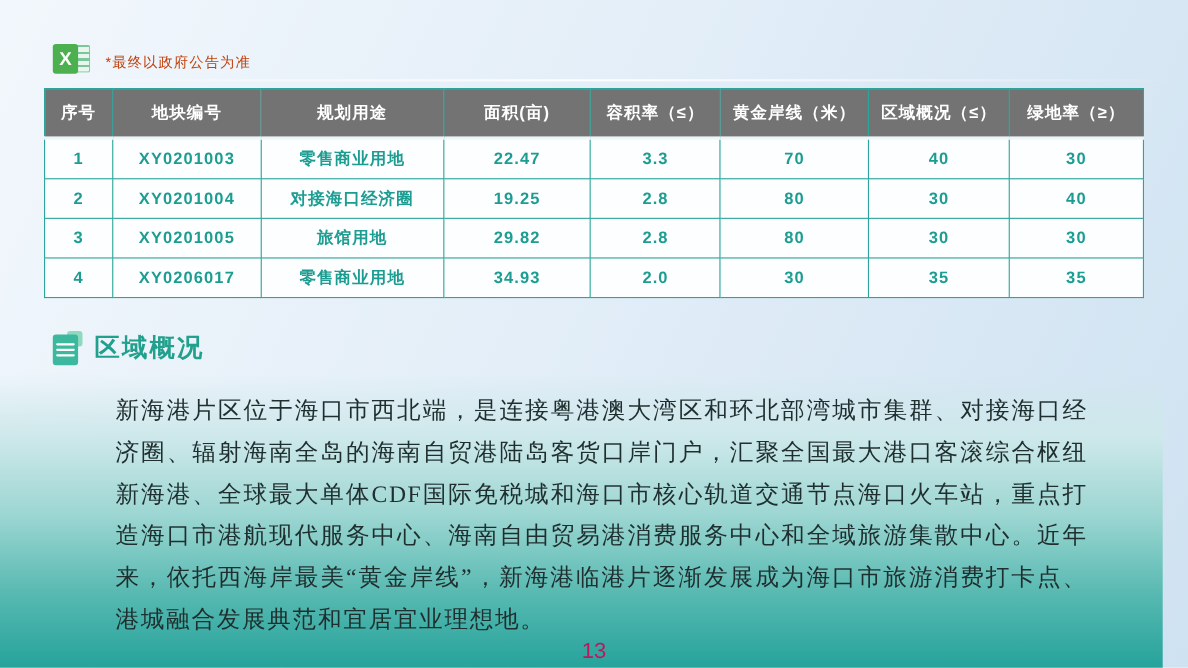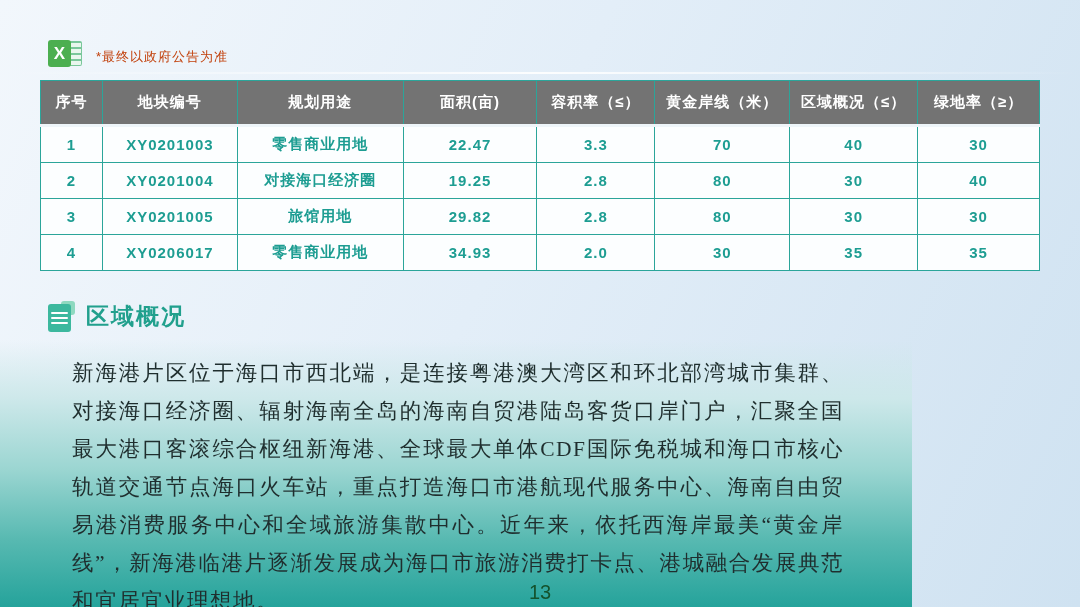--- a/index.html
+++ b/index.html
@@ -40,31 +40,32 @@
   .spec-table th{
     background:#737373;color:#ffffff;font-size:15px;font-weight:bold;height:41px;
     border:1px solid #2ba59a;border-bottom:3px solid #eef5f9;letter-spacing:1px;
   }
   .spec-table td{
     background:#fcfeff;color:#1d9d92;font-size:15px;font-weight:bold;height:33px;
     border:1px solid #2ba59a;text-align:center;letter-spacing:1px;
   }
   
   .overview-block{
-    position:absolute;left:0;top:340px;width:912px;height:267px;
+    position:absolute;left:0;top:340px;width:1024px;height:267px;
     background:linear-gradient(180deg,rgba(232,243,247,0) 0%,#cde8ea 22%,#9cd6d2 48%,#57b9b1 75%,#25a39b 100%);
+    padding-left:33px;
   }
   .overview-paragraph{
     margin:14px 68px 0 72px;font-size:21.5px;line-height:38px;color:#1f2e2e;
     text-align:justify;letter-spacing:1.5px;font-weight:500;
     font-family:"Liberation Serif","DejaVu Serif",serif;
   }
   
   .page-number{position:absolute;bottom:3px;left:0;width:100%;text-align:center;
-    font-size:20px;color:#14532d;}
+    font-size:20px;color:#be185d;}
 </style>
 </head>
 <body>
 
 <div class="slide">
 
 
   <div class="head-divider"></div>
 
   <div class="sec-head sec1">

